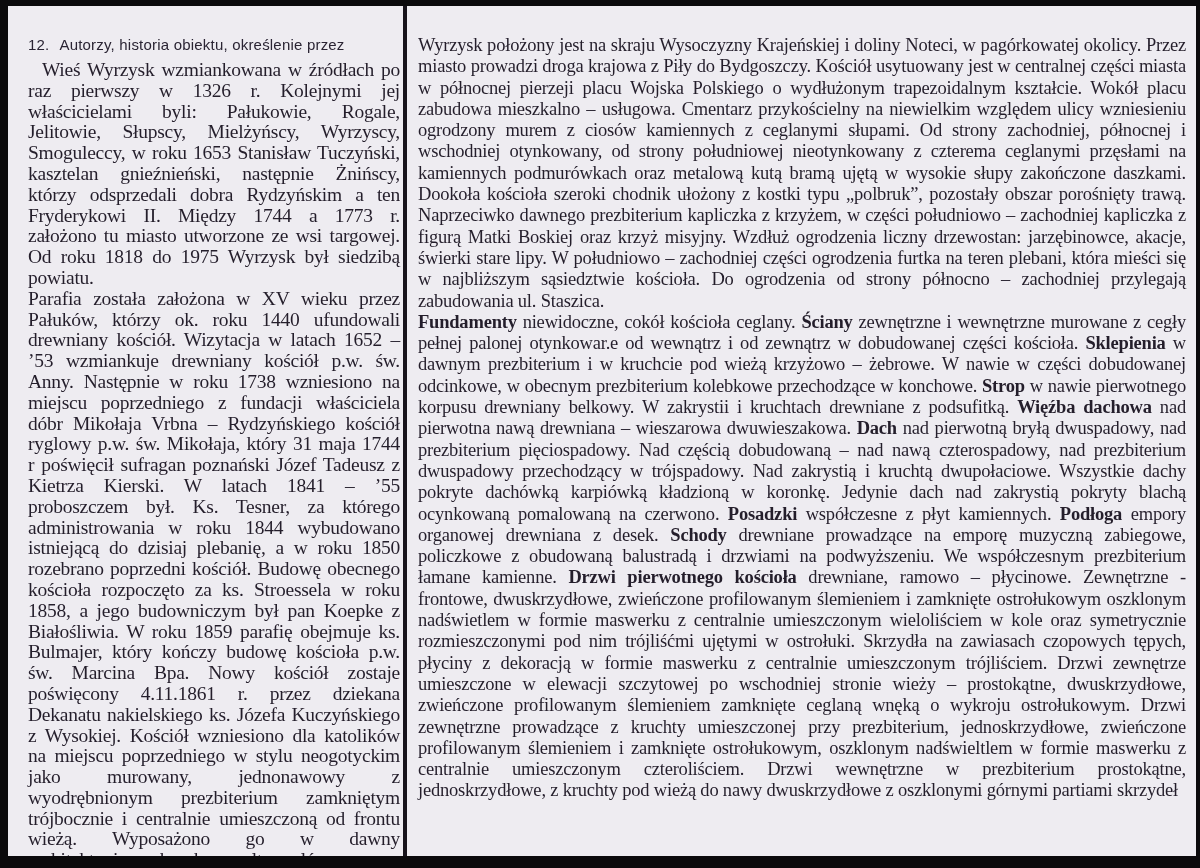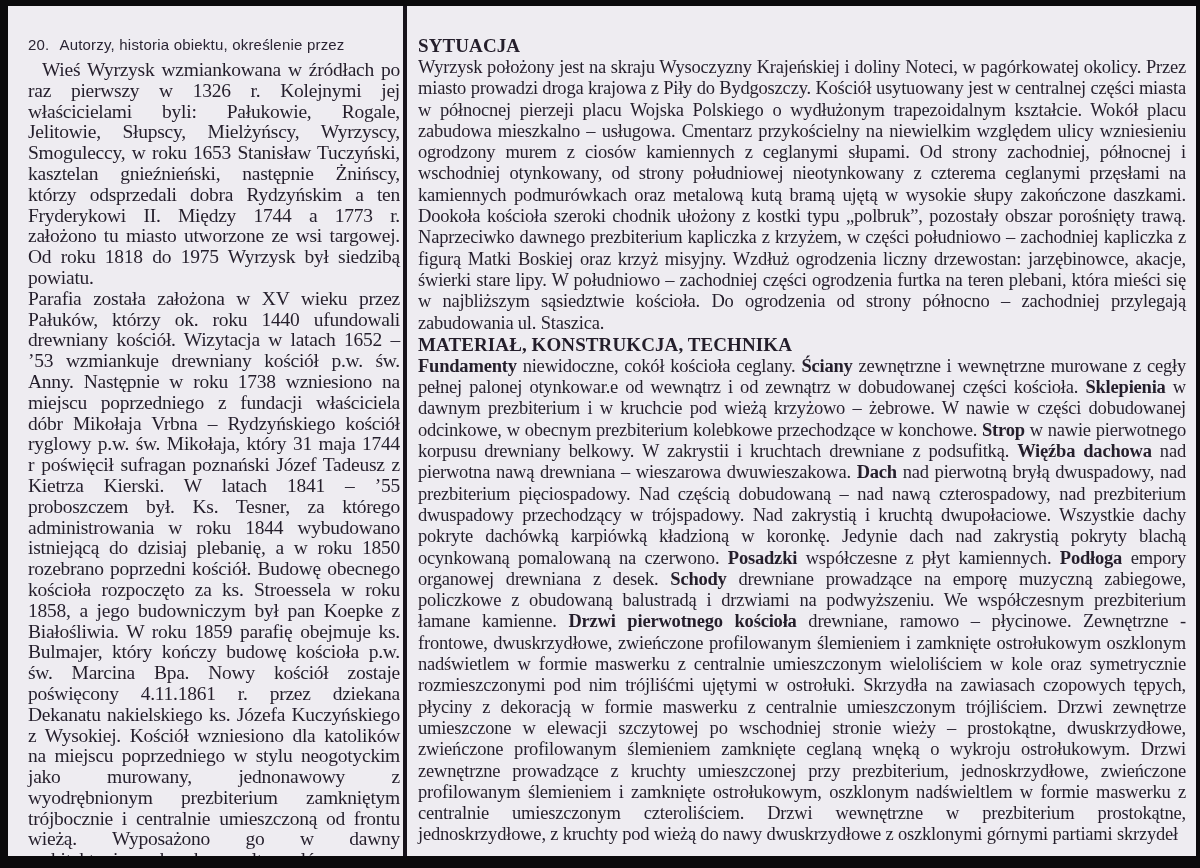--- a/index.html
+++ b/index.html
@@ -43,33 +43,31 @@
   .para { margin:0; }
 </style>
 </head>
 <body>
 
 <div class="scan">
   <div class="paper">
 
     <div class="col-left">
       <div class="col-header">
-        <span class="sec-num">20.</span><span class="sec-title">Autorzy, historia obiektu, określenie przez</span>
+        <span class="sec-num">12.</span><span class="sec-title">Autorzy, historia obiektu, określenie przez</span>
       </div>
       <div class="body-left">
           <div class="para indent-first">Wieś Wyrzysk wzmiankowana w źródłach po raz pierwszy w 1326 r. Kolejnymi jej właścicielami byli: Pałukowie, Rogale, Jelitowie, Słupscy, Mielżyńscy, Wyrzyscy, Smoguleccy, w roku 1653 Stanisław Tuczyński, kasztelan gnieźnieński, następnie Żnińscy, którzy odsprzedali dobra Rydzyńskim a ten Fryderykowi II. Między 1744 a 1773 r. założono tu miasto utworzone ze wsi targowej. Od roku 1818 do 1975 Wyrzysk był siedzibą powiatu.</div>
           <div class="para">Parafia została założona w XV wieku przez Pałuków, którzy ok. roku 1440 ufundowali drewniany kościół. Wizytacja w latach 1652 – ’53 wzmiankuje drewniany kościół p.w. św. Anny. Następnie w roku 1738 wzniesiono na miejscu poprzedniego z fundacji właściciela dóbr Mikołaja Vrbna – Rydzyńskiego kościół ryglowy p.w. św. Mikołaja, który 31 maja 1744 r poświęcił sufragan poznański Józef Tadeusz z Kietrza Kierski. W latach 1841 – ’55 proboszczem był. Ks. Tesner, za którego administrowania w roku 1844 wybudowano istniejącą do dzisiaj plebanię, a w roku 1850 rozebrano poprzedni kościół. Budowę obecnego kościoła rozpoczęto za ks. Stroessela w roku 1858, a jego budowniczym był pan Koepke z Białośliwia. W roku 1859 parafię obejmuje ks. Bulmajer, który kończy budowę kościoła p.w. św. Marcina Bpa. Nowy kościół zostaje poświęcony 4.11.1861 r. przez dziekana Dekanatu nakielskiego ks. Józefa Kuczyńskiego z Wysokiej. Kościół wzniesiono dla katolików na miejscu poprzedniego w stylu neogotyckim jako murowany, jednonawowy z wyodrębnionym prezbiterium zamkniętym trójbocznie i centralnie umieszczoną od frontu wieżą. Wyposażono go w dawny architektoniczny barokowy ołtarz główny oraz</div>
         </div>
     </div>
 
     <div class="divider"></div>
 
     <div class="col-right">
       <div class="body-right">
-          <div class="sub-heading">SYTUACJA</div>
           <div class="para"><span>Wyrzysk położony jest na skraju Wysoczyzny Krajeńskiej i doliny Noteci, w pagórkowatej okolicy. Przez miasto prowadzi droga krajowa z Piły do Bydgoszczy. Kościół usytuowany jest w centralnej części miasta w północnej pierzeji placu Wojska Polskiego o wydłużonym trapezoidalnym kształcie. Wokół placu zabudowa mieszkalno – usługowa. Cmentarz przykościelny na niewielkim względem ulicy wzniesieniu ogrodzony murem z ciosów kamiennych z ceglanymi słupami. Od strony zachodniej, północnej i wschodniej otynkowany, od strony południowej nieotynkowany z czterema ceglanymi przęsłami na kamiennych podmurówkach oraz metalową kutą bramą ujętą w wysokie słupy zakończone daszkami. Dookoła kościoła szeroki chodnik ułożony z kostki typu „polbruk”, pozostały obszar porośnięty trawą. Naprzeciwko dawnego prezbiterium kapliczka z krzyżem, w części południowo – zachodniej kapliczka z figurą Matki Boskiej oraz krzyż misyjny. Wzdłuż ogrodzenia liczny drzewostan: jarzębinowce, akacje, świerki stare lipy. W południowo – zachodniej części ogrodzenia furtka na teren plebani, która mieści się w najbliższym sąsiedztwie kościoła. Do ogrodzenia od strony północno – zachodniej przylegają zabudowania ul. Staszica.</span></div>
-          <div class="sub-heading">MATERIAŁ, KONSTRUKCJA, TECHNIKA</div>
           <div class="para"><span class="em-lead">Fundamenty</span><span> niewidoczne, cokół kościoła ceglany. </span><span class="em-lead">Ściany</span><span> zewnętrzne i wewnętrzne murowane z cegły pełnej palonej otynkowar.e od wewnątrz i od zewnątrz w dobudowanej części kościoła. </span><span class="em-lead">Sklepienia</span><span> w dawnym prezbiterium i w kruchcie pod wieżą krzyżowo – żebrowe. W nawie w części dobudowanej odcinkowe, w obecnym prezbiterium kolebkowe przechodzące w konchowe. </span><span class="em-lead">Strop</span><span> w nawie pierwotnego korpusu drewniany belkowy. W zakrystii i kruchtach drewniane z podsufitką. </span><span class="em-lead">Więźba dachowa</span><span> nad pierwotna nawą drewniana – wieszarowa dwuwieszakowa. </span><span class="em-lead">Dach</span><span> nad pierwotną bryłą dwuspadowy, nad prezbiterium pięciospadowy. Nad częścią dobudowaną – nad nawą czterospadowy, nad prezbiterium dwuspadowy przechodzący w trójspadowy. Nad zakrystią i kruchtą dwupołaciowe. Wszystkie dachy pokryte dachówką karpiówką kładzioną w koronkę. Jedynie dach nad zakrystią pokryty blachą ocynkowaną pomalowaną na czerwono. </span><span class="em-lead">Posadzki</span><span> współczesne z płyt kamiennych. </span><span class="em-lead">Podłoga</span><span> empory organowej drewniana z desek. </span><span class="em-lead">Schody</span><span> drewniane prowadzące na emporę muzyczną zabiegowe, policzkowe z obudowaną balustradą i drzwiami na podwyższeniu. We współczesnym prezbiterium łamane kamienne. </span><span class="em-lead">Drzwi pierwotnego kościoła</span><span> drewniane, ramowo – płycinowe. Zewnętrzne - frontowe, dwuskrzydłowe, zwieńczone profilowanym ślemieniem i zamknięte ostrołukowym oszklonym nadświetlem w formie maswerku z centralnie umieszczonym wieloliściem w kole oraz symetrycznie rozmieszczonymi pod nim trójliśćmi ujętymi w ostrołuki. Skrzydła na zawiasach czopowych tępych, płyciny z dekoracją w formie maswerku z centralnie umieszczonym trójliściem. Drzwi zewnętrze umieszczone w elewacji szczytowej po wschodniej stronie wieży – prostokątne, dwuskrzydłowe, zwieńczone profilowanym ślemieniem zamknięte ceglaną wnęką o wykroju ostrołukowym. Drzwi zewnętrzne prowadzące z kruchty umieszczonej przy prezbiterium, jednoskrzydłowe, zwieńczone profilowanym ślemieniem i zamknięte ostrołukowym, oszklonym nadświeltlem w formie maswerku z centralnie umieszczonym czteroliściem. Drzwi wewnętrzne w prezbiterium prostokątne, jednoskrzydłowe, z kruchty pod wieżą do nawy dwuskrzydłowe z oszklonymi górnymi partiami skrzydeł</span></div>
         </div>
     </div>
 
   </div>
 </div>
 
 </body></html>

